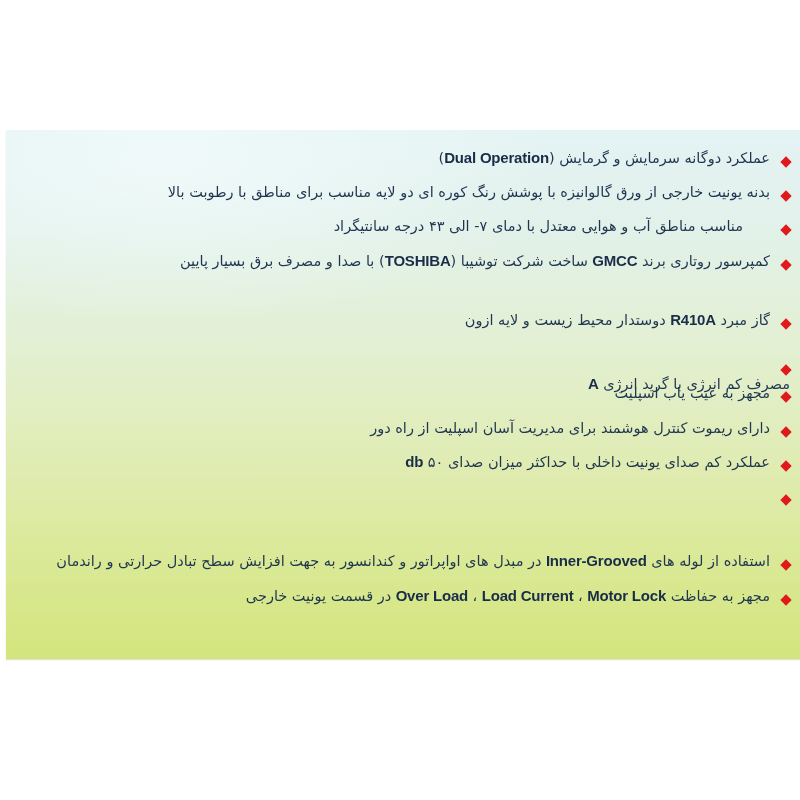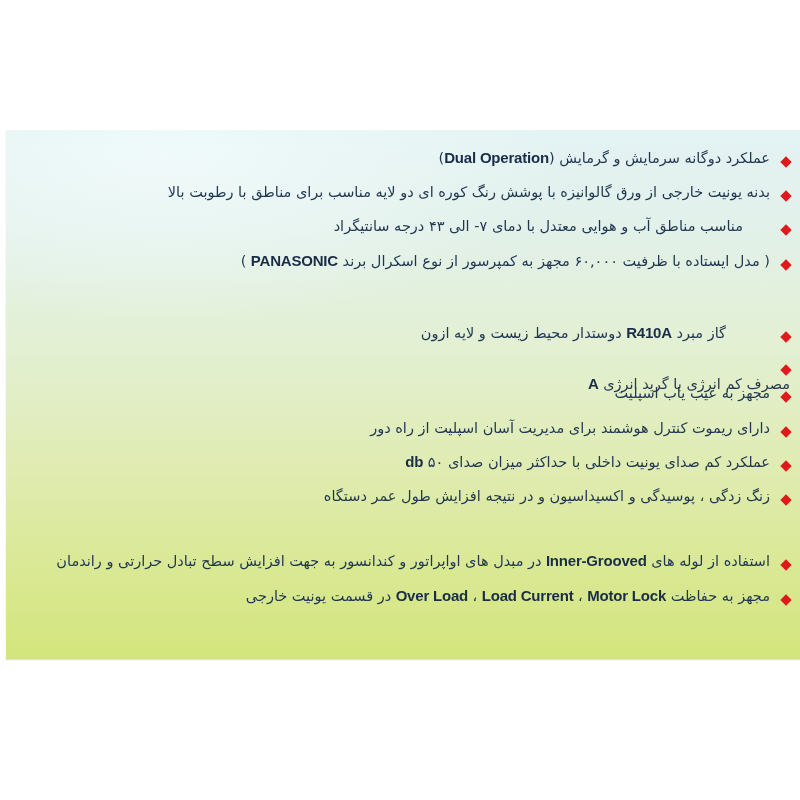--- a/index.html
+++ b/index.html
@@ -92,25 +92,25 @@
     <li class="item" style="top:86px;gap:27px;">
       <span class="bullet"></span>
       <div class="text-block">
         <span class="line single">مناسب مناطق آب و هوایی معتدل با دمای ۷- الی ۴۳ درجه سانتیگراد</span>
       </div>
     </li>
 
     <li class="item" style="top:121px;">
       <span class="bullet"></span>
       <div class="text-block">
-        <span class="line single">( مدل ایستاده با ظرفیت ۶۰,۰۰۰ مجهز به کمپرسور از نوع اسکرال برند <span class="en">PANASONIC</span> )</span>
+        <span class="line">کمپرسور روتاری برند <span class="en">GMCC</span> ساخت شرکت توشیبا (<span class="en">TOSHIBA</span>) با صدا و مصرف برق بسیار پایین</span>
       </div>
     </li>
 
-    <li class="item" style="top:193px;gap:44px;">
+    <li class="item" style="top:180px;">
       <span class="bullet"></span>
       <div class="text-block">
         <span class="line single">گاز مبرد <span class="en">R410A</span> دوستدار محیط زیست و لایه ازون</span>
       </div>
     </li>
 
     <li class="item" style="top:226px;flex-direction:column;">
       <span class="bullet"></span>
       <div class="text-block">
         <span class="line single">مصرف کم انرژی با گرید انرژی <span class="en">A</span></span>
@@ -134,21 +134,20 @@
     <li class="item" style="top:322px;">
       <span class="bullet"></span>
       <div class="text-block">
         <span class="line single">عملکرد کم صدای یونیت داخلی با حداکثر میزان صدای ۵۰ <span class="en">db</span></span>
       </div>
     </li>
 
     <li class="item" style="top:356px;">
       <span class="bullet"></span>
       <div class="text-block">
-        <span class="line single">زنگ زدگی ، پوسیدگی و اکسیداسیون و در نتیجه افزایش طول عمر دستگاه</span>
       </div>
     </li>
 
     <li class="item" style="top:421px;margin-left:28px;">
       <span class="bullet"></span>
       <div class="text-block">
         <span class="line single">استفاده از لوله های <span class="en">Inner-Grooved</span> در مبدل های اواپراتور و کندانسور به جهت افزایش  سطح تبادل حرارتی و راندمان</span>
       </div>
     </li>
 

